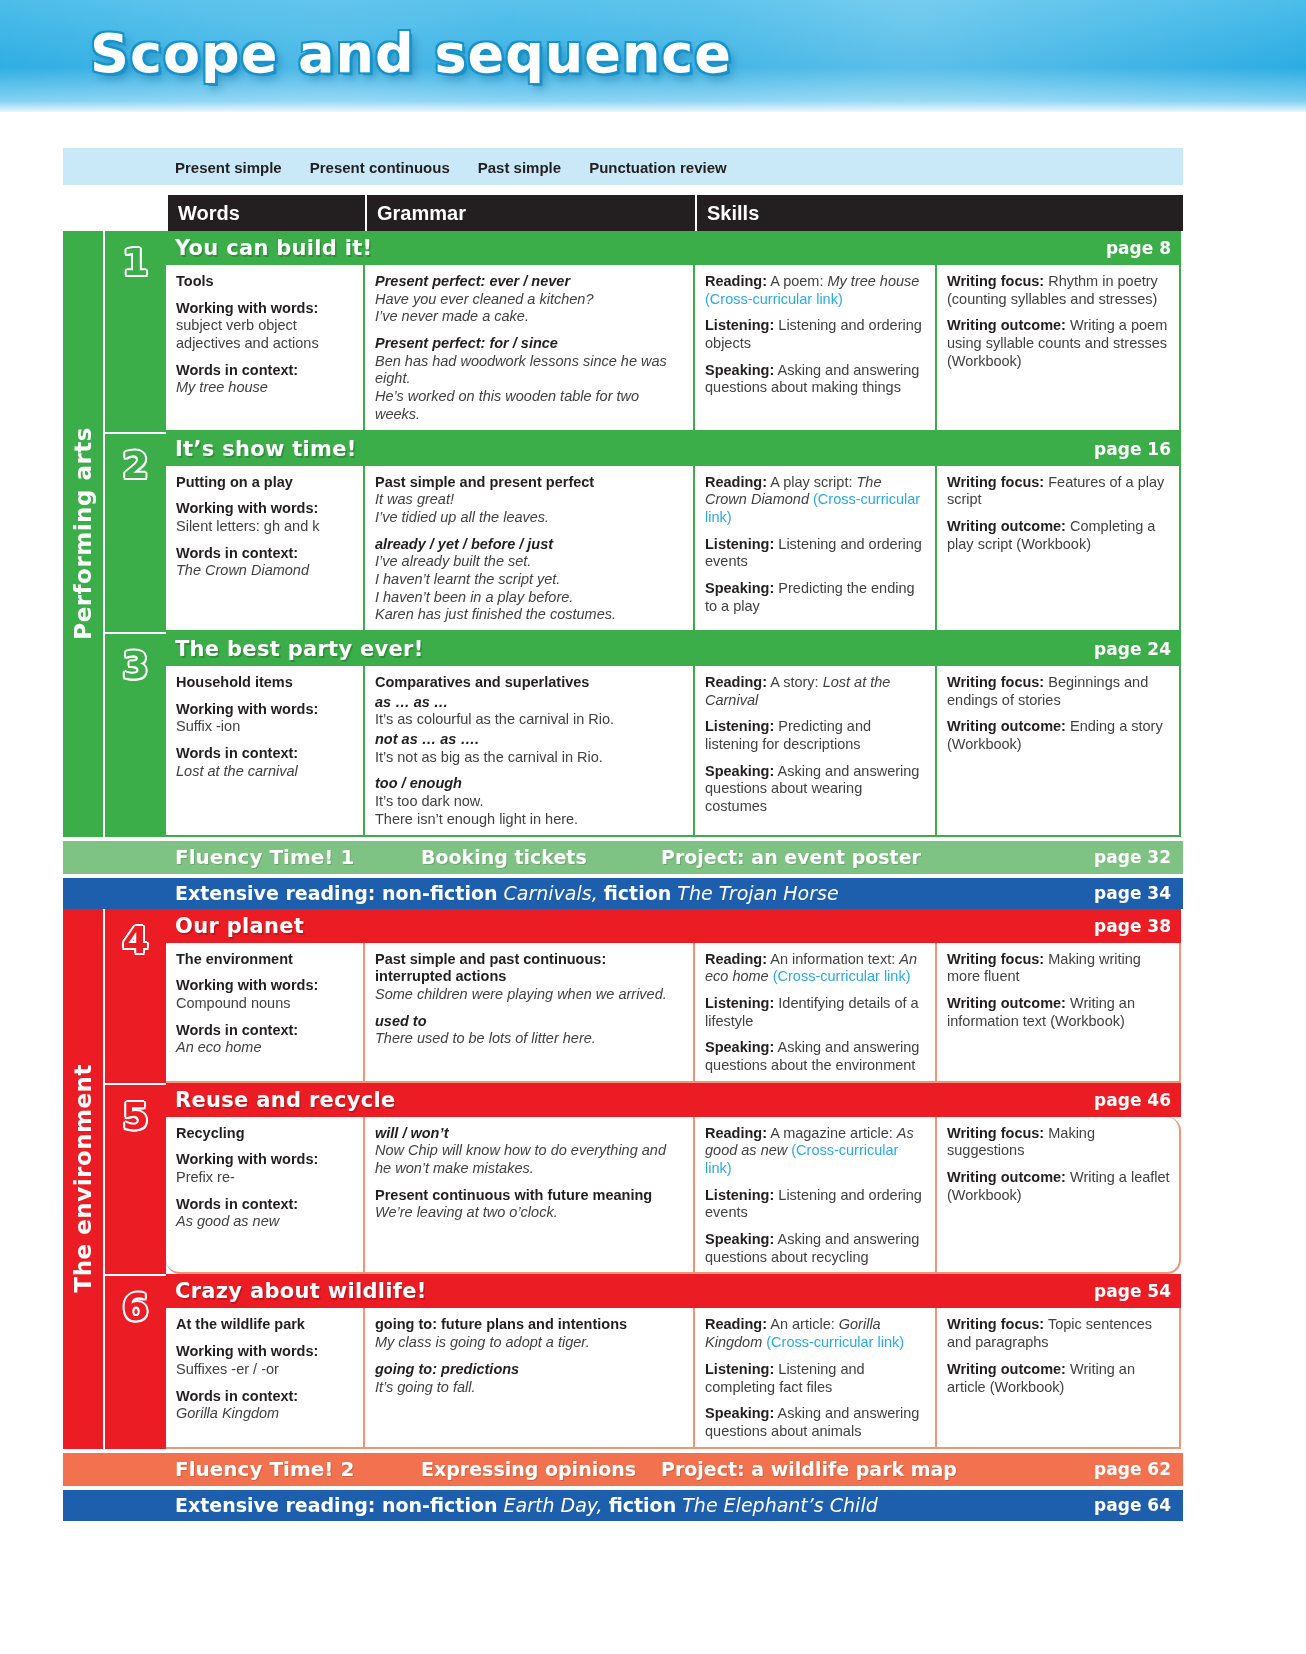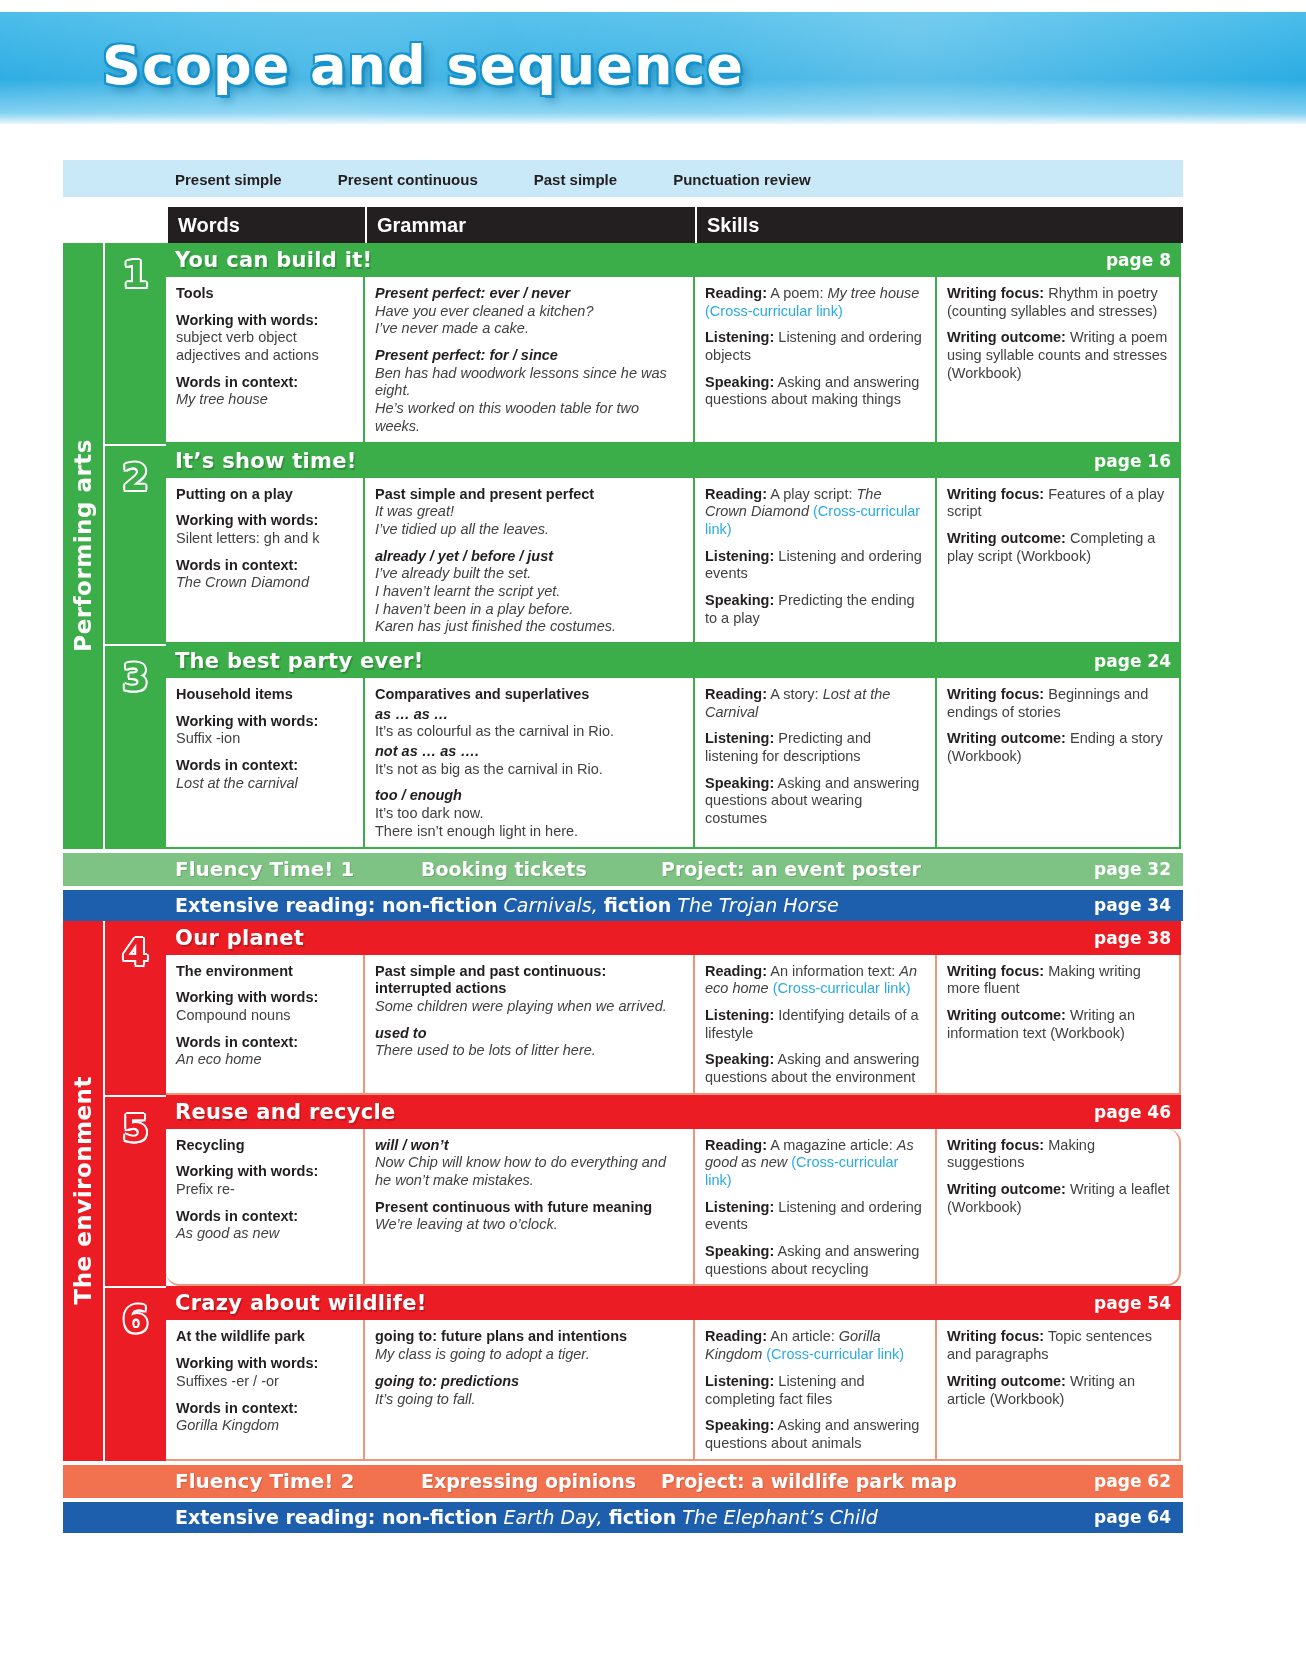--- a/index.html
+++ b/index.html
@@ -1,31 +1,31 @@
 <!DOCTYPE html>
 <html><head>
 <meta charset="utf-8">
 <style>
   html,body{margin:0;padding:0;background:#fff;}
   body{width:1306px;min-height:1654px;font-family:"Liberation Sans",sans-serif;color:#414042;position:relative;}
   .banner{height:112px;background:
     radial-gradient(circle at 70% 20%, rgba(255,255,255,.25), rgba(255,255,255,0) 45%),
     radial-gradient(circle at 25% 90%, rgba(255,255,255,.18), rgba(255,255,255,0) 40%),
     linear-gradient(180deg,#49bcea 0%,#29abe2 60%,#7fd0f1 90%,#e8f6fd 100%);}
-  .banner h1{margin:12px;padding:22px 0 0 90px;font-family:"DejaVu Sans",sans-serif;font-size:54px;font-weight:bold;color:#fff;letter-spacing:1px;
+  .banner h1{margin:0;padding:22px 0 0 90px;font-family:"DejaVu Sans",sans-serif;font-size:54px;font-weight:bold;color:#fff;letter-spacing:1px;
     text-shadow:3px 3px 0 #1693cc,-2px 2px 0 #1693cc,2px -2px 0 #1693cc,-2px -2px 0 #1693cc,5px 6px 8px rgba(9,80,120,.35);}
   .content{margin-left:63px;width:1120px;}
   
   .starter{margin-top:36px;background:#c9e9f8;box-sizing:border-box;padding:7px 14px 9px 18px;}
   .starter-top{display:flex;align-items:center;}
   .starter-label{color:#29abe2;font-size:21px;font-weight:bold;font-family:"DejaVu Sans",sans-serif;margin-right:12px;}
   .starter-title{font-family:"DejaVu Sans",sans-serif;font-size:23px;font-weight:bold;color:#fff;letter-spacing:.5px;
     text-shadow:2px 0 0 #29abe2,-2px 0 0 #29abe2,0 2px 0 #29abe2,0 -2px 0 #29abe2,1.5px 1.5px 0 #29abe2,-1.5px -1.5px 0 #29abe2,1.5px -1.5px 0 #29abe2,-1.5px 1.5px 0 #29abe2;}
   .starter-page{margin-left:auto;color:#29abe2;font-size:17px;font-weight:bold;}
-  .starter-topics{display:flex;gap:56px;padding-left:94px;margin-top:4px;font-size:15px;font-weight:bold;color:#231f20;}
+  .starter-topics{display:flex;gap:28px;padding-left:94px;margin-top:4px;font-size:15px;font-weight:bold;color:#231f20;}
   
   .thead{margin:10px 0 0 105px;width:1015px;display:grid;grid-template-columns:197px 330px 242px 246px;background:#231f20;height:36px;}
   .th{color:#fff;font-size:20px;font-weight:bold;display:flex;align-items:center;padding-left:10px;box-sizing:border-box;}
   .th-grammar,.th-skills{border-left:2px solid #fff;}
   
   .section{display:flex;width:1120px;}
   .catband{width:40px;border-right:2px solid #fff;display:flex;align-items:center;justify-content:center;}
   .green-sec .catband,.green-sec .numcell{background:#3bae49;}
   .red-sec .catband,.red-sec .numcell{background:#ec1c24;}
   .vlabel{writing-mode:vertical-rl;transform:rotate(180deg);color:#fff;font-size:23px;font-weight:bold;letter-spacing:.5px;font-family:"DejaVu Sans",sans-serif;}

